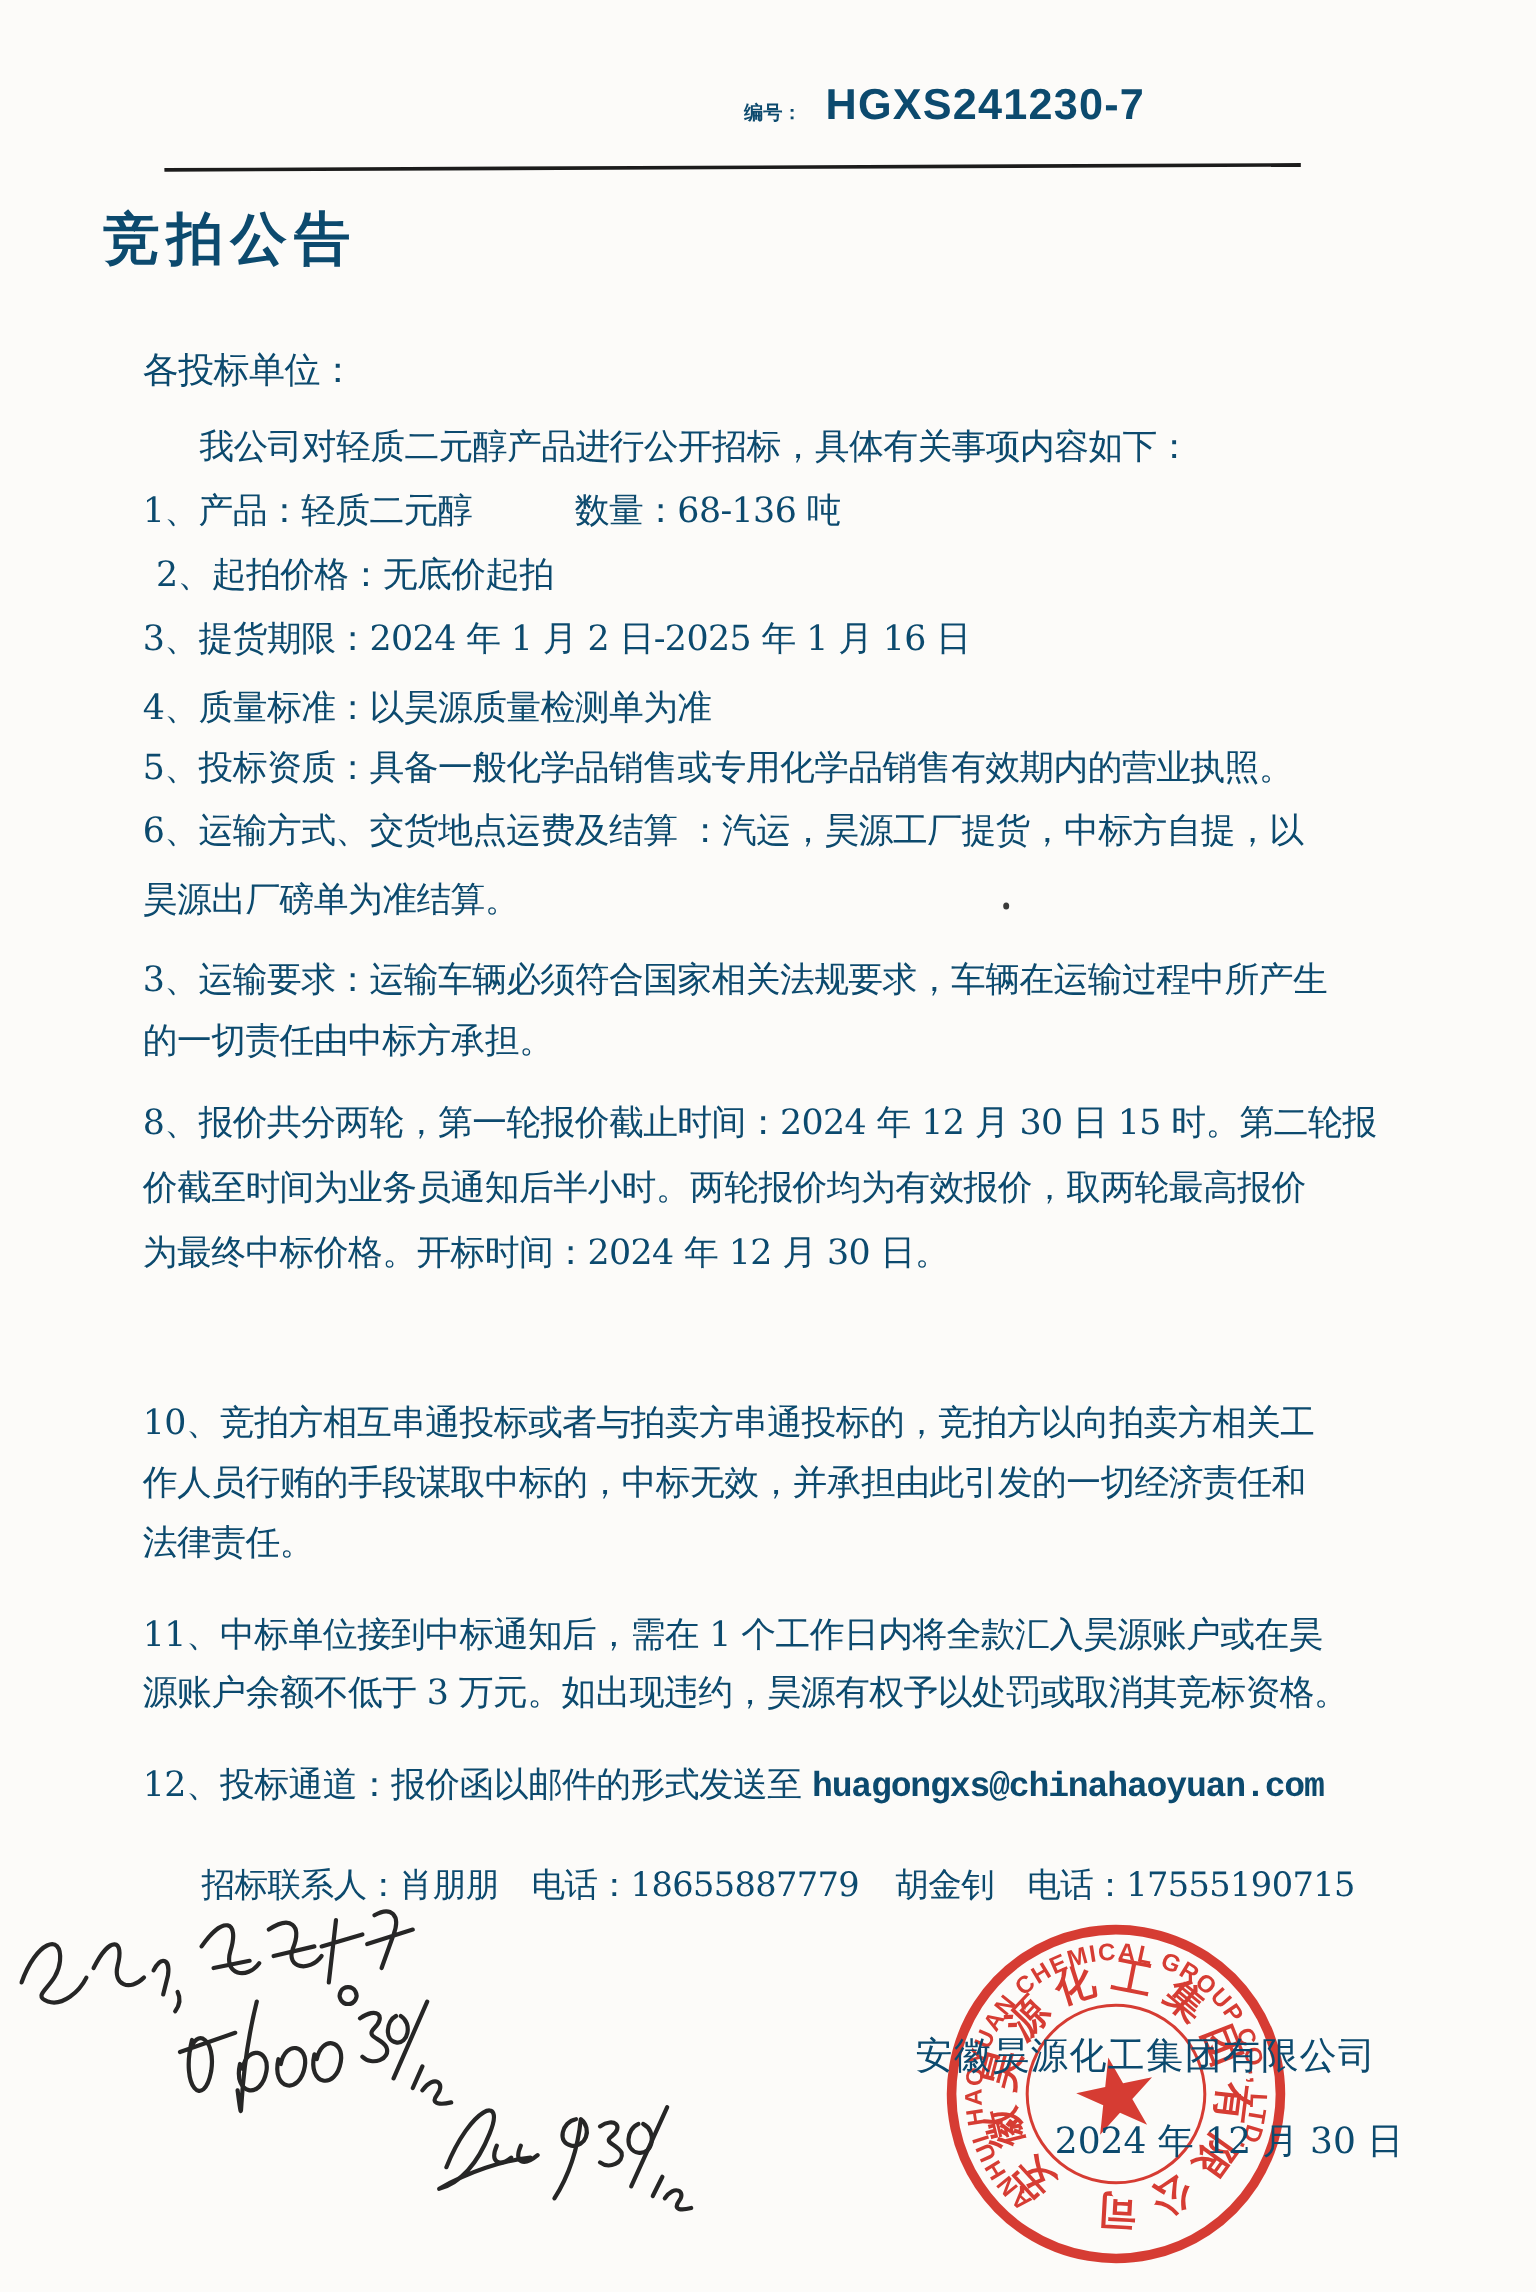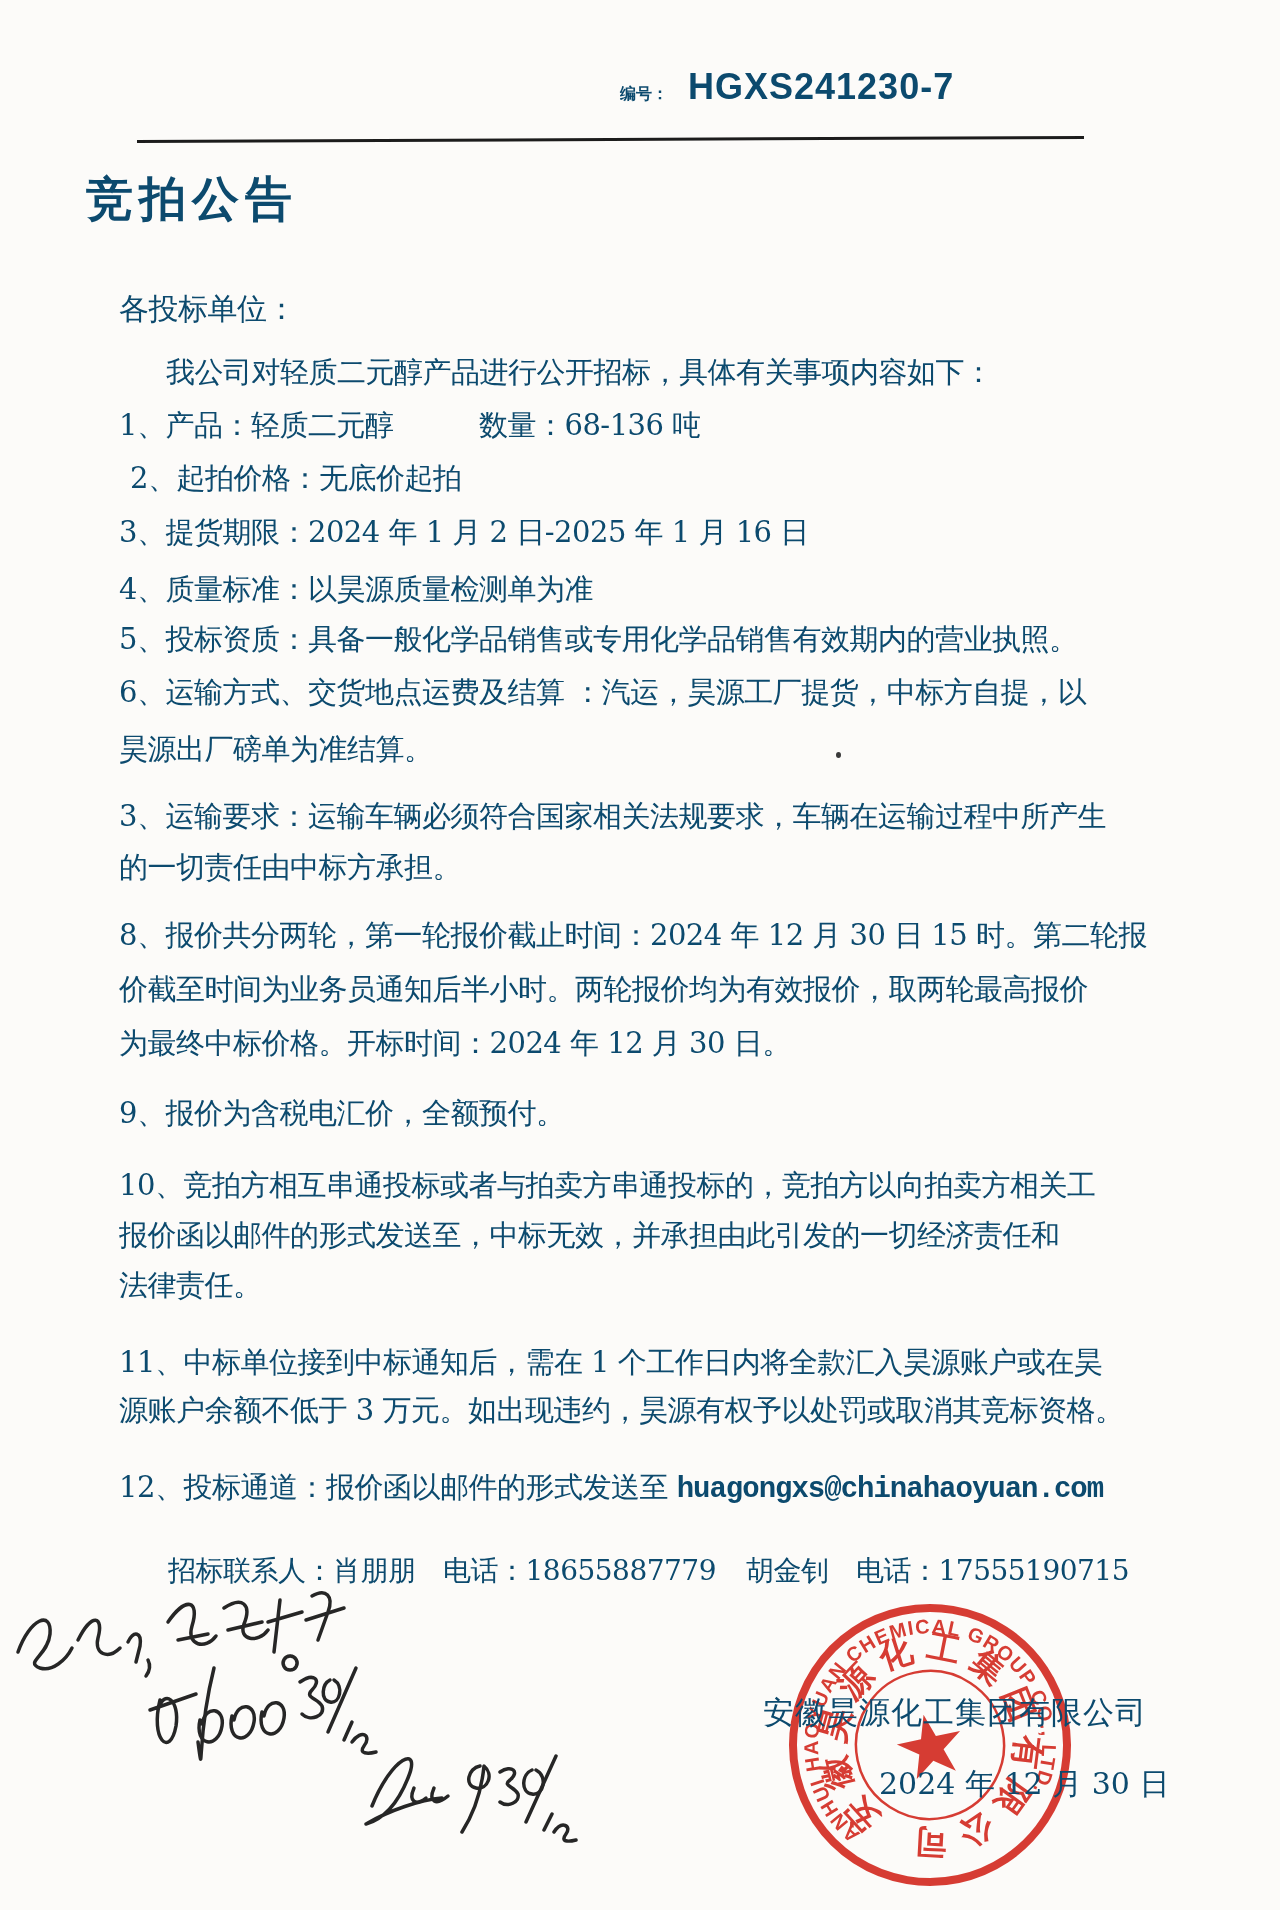--- a/index.html
+++ b/index.html
@@ -53,23 +53,22 @@
   <div class="ln" style="top:572px;left:119px">4、质量标准：以昊源质量检测单为准</div>
   <div class="ln" style="top:622px;left:119px">5、投标资质：具备一般化学品销售或专用化学品销售有效期内的营业执照。</div>
   <div class="ln" style="top:675px;left:119px">6、运输方式、交货地点运费及结算 ：汽运，昊源工厂提货，中标方自提，以</div>
   <div class="ln" style="top:732px;left:119px">昊源出厂磅单为准结算。</div>
   <div class="dot"></div>
   <div class="ln" style="top:799px;left:119px">3、运输要求：运输车辆必须符合国家相关法规要求，车辆在运输过程中所产生</div>
   <div class="ln" style="top:850px;left:119px">的一切责任由中标方承担。</div>
   <div class="ln" style="top:918px;left:119px">8、报价共分两轮，第一轮报价截止时间：2024 年 12 月 30 日 15 时。第二轮报</div>
   <div class="ln" style="top:972px;left:119px">价截至时间为业务员通知后半小时。两轮报价均为有效报价，取两轮最高报价</div>
   <div class="ln" style="top:1026px;left:119px">为最终中标价格。开标时间：2024 年 12 月 30 日。</div>
-  <div class="ln" style="top:1096px;left:119px">9、报价为含税电汇价，全额预付。</div>
   <div class="ln" style="top:1168px;left:119px">10、竞拍方相互串通投标或者与拍卖方串通投标的，竞拍方以向拍卖方相关工</div>
-  <div class="ln" style="top:1218px;left:119px">报价函以邮件的形式发送至，中标无效，并承担由此引发的一切经济责任和</div>
+  <div class="ln" style="top:1218px;left:119px">作人员行贿的手段谋取中标的，中标无效，并承担由此引发的一切经济责任和</div>
   <div class="ln" style="top:1268px;left:119px">法律责任。</div>
   <div class="ln" style="top:1345px;left:119px">11、中标单位接到中标通知后，需在 1 个工作日内将全款汇入昊源账户或在昊</div>
   <div class="ln" style="top:1393px;left:119px">源账户余额不低于 3 万元。如出现违约，昊源有权予以处罚或取消其竞标资格。</div>
 
   <div class="ln" style="top:1470px;left:119px">
     <span>12、投标通道：报价函以邮件的形式发送至 </span><span class="email">huagongxs@chinahaoyuan.com</span>
   </div>
 
   <div class="ln" style="top:1554px;left:168px;font-size:28px">招标联系人：肖朋朋　电话：18655887779</div>
   <div class="ln" style="top:1554px;left:746px;font-size:28px">胡金钊　电话：17555190715</div>

